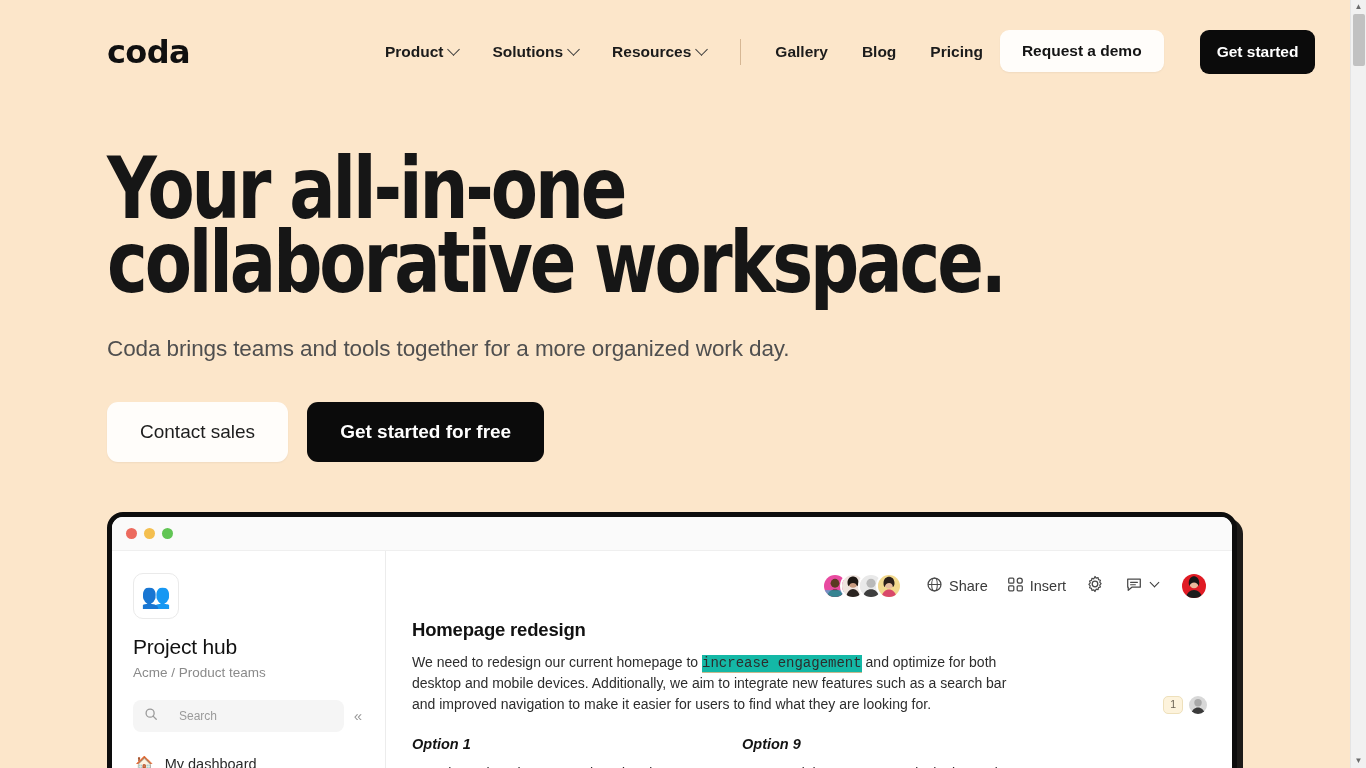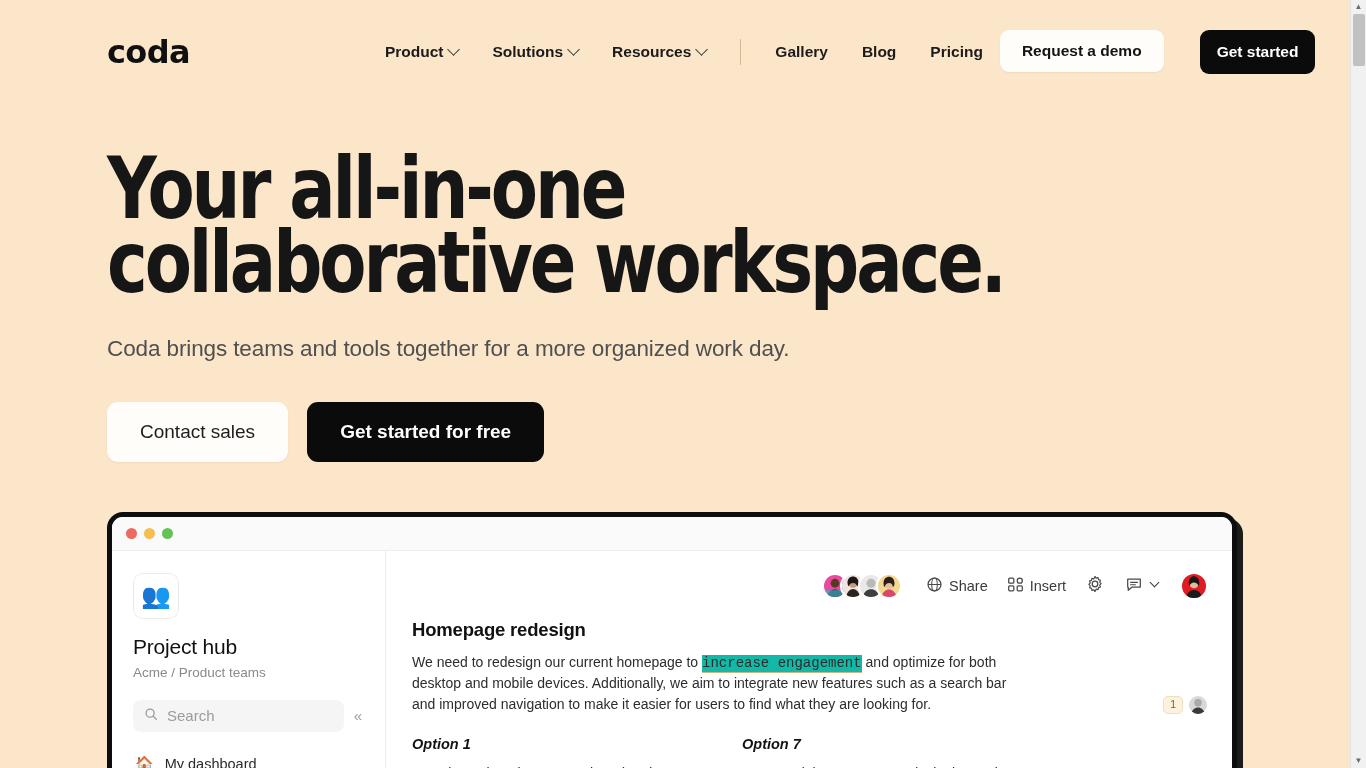--- a/index.html
+++ b/index.html
@@ -286,23 +286,24 @@
     background: #f5f5f5;
     border-radius: 8px;
     height: 32px;
     padding: 0 11px;
   }
   .search-input {
     border: none;
     background: transparent;
     outline: none;
     font-family: "Liberation Sans", sans-serif;
-    font-size: 15px;
+    font-size: 12px;
     color: #3b3b3b;
     width: 100%;
+    margin-left: 12px;
   }
   .search-input::placeholder { color: #9b9b9b; }
 
   .collapse-btn {
     color: #9a9a9a;
     font-size: 15px;
     cursor: pointer;
     padding: 2px 2px;
     line-height: 1;
   }
@@ -624,21 +625,21 @@
                   </svg>
               </span>
             </div>
 
             <div class="options-row">
               <div class="option-col">
                 <div class="option-title">Option 1</div>
                 <div class="option-text">We take an iterative approach and update parts of</div>
               </div>
               <div class="option-col">
-                <div class="option-title">Option 7</div>
+                <div class="option-title">Option 9</div>
                 <div class="option-text">We spend the next quarter designing and building</div>
               </div>
             </div>
 
           </main>
         </div>
       </div>
     </div>
 
   </div>

